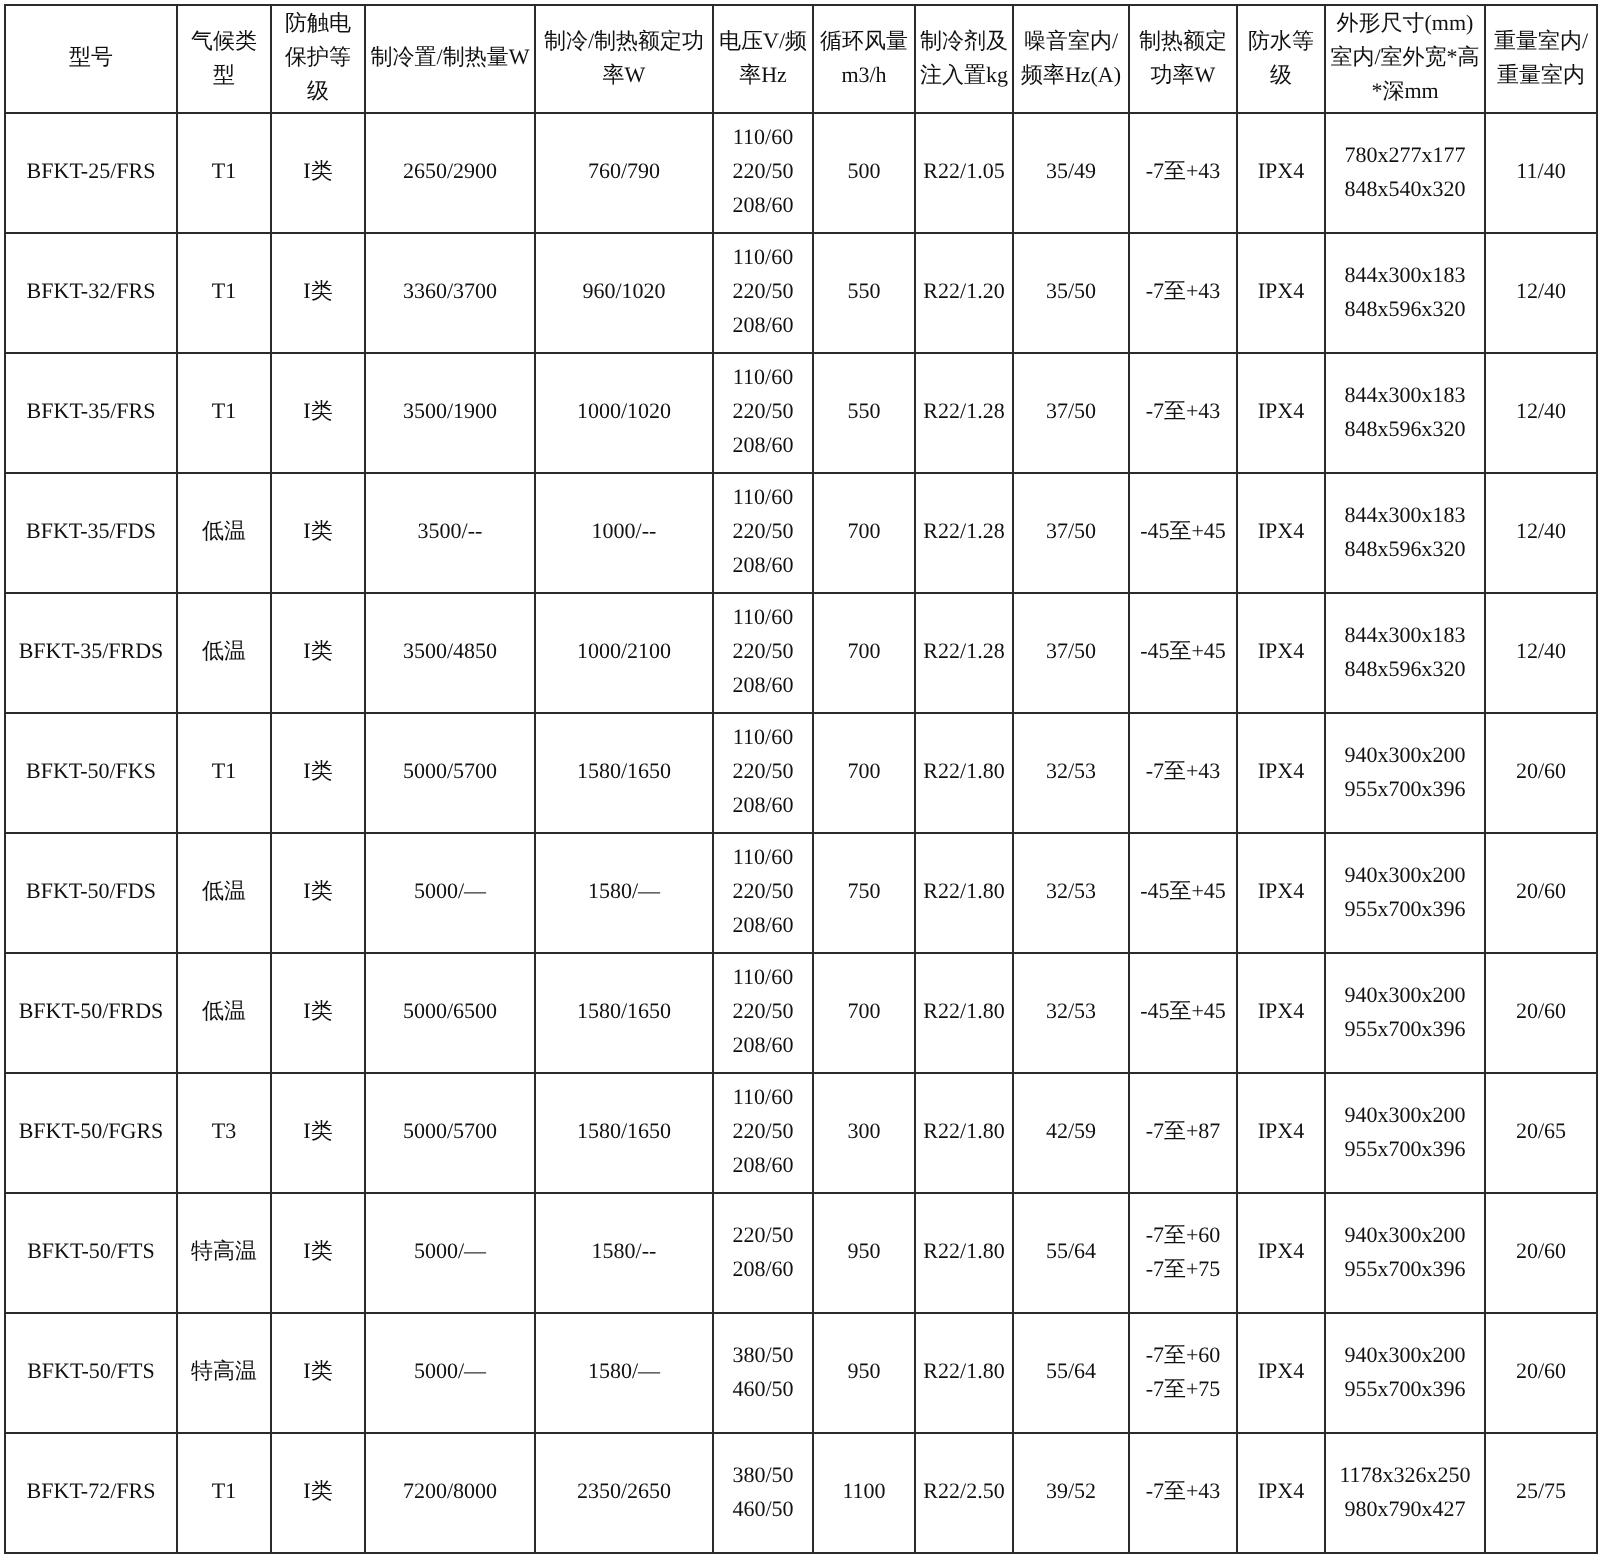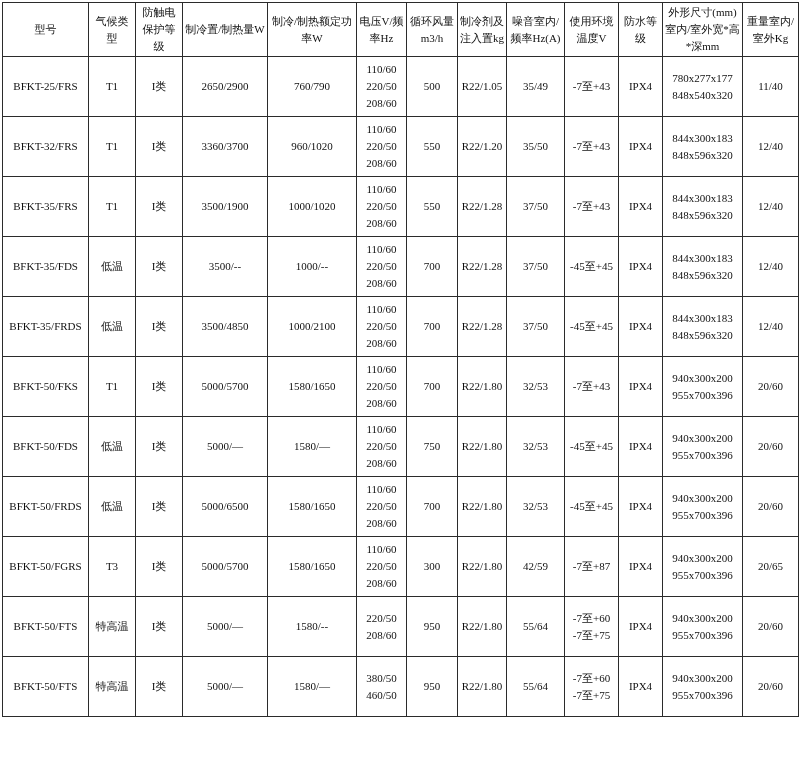--- a/index.html
+++ b/index.html
@@ -60,24 +60,24 @@
       <tr>
         <th>型号</th>
         <th>气候类型</th>
         <th>防触电保护等级</th>
         <th>制冷置/制热量W</th>
         <th>制冷/制热额定功率W</th>
         <th>电压V/频率Hz</th>
         <th>循环风量m3/h</th>
         <th>制冷剂及注入置kg</th>
         <th>噪音室内/频率Hz(A)</th>
-        <th>使用环境温度V</th>
+        <th>制热额定功率W</th>
         <th>防水等级</th>
         <th>外形尺寸(mm)室内/室外宽*高*深mm</th>
-        <th>重量室内/室外Kg</th>
+        <th>重量室内/重量室内</th>
       </tr>
     </thead>
   <tbody>
       <tr>
         <td>BFKT-25/FRS</td>
         <td>T1</td>
         <td>I类</td>
         <td>2650/2900</td>
         <td>760/790</td>
         <td>110/60
@@ -265,14 +265,31 @@
         <td>950</td>
         <td>R22/1.80</td>
         <td>55/64</td>
         <td>-7至+60
 -7至+75</td>
         <td>IPX4</td>
         <td>940x300x200
 955x700x396</td>
         <td>20/60</td>
       </tr>
+      <tr>
+        <td>BFKT-72/FRS</td>
+        <td>T1</td>
+        <td>I类</td>
+        <td>7200/8000</td>
+        <td>2350/2650</td>
+        <td>380/50
+460/50</td>
+        <td>1100</td>
+        <td>R22/2.50</td>
+        <td>39/52</td>
+        <td>-7至+43</td>
+        <td>IPX4</td>
+        <td>1178x326x250
+980x790x427</td>
+        <td>25/75</td>
+      </tr>
     </tbody>
 </table>
 
 </body></html>

